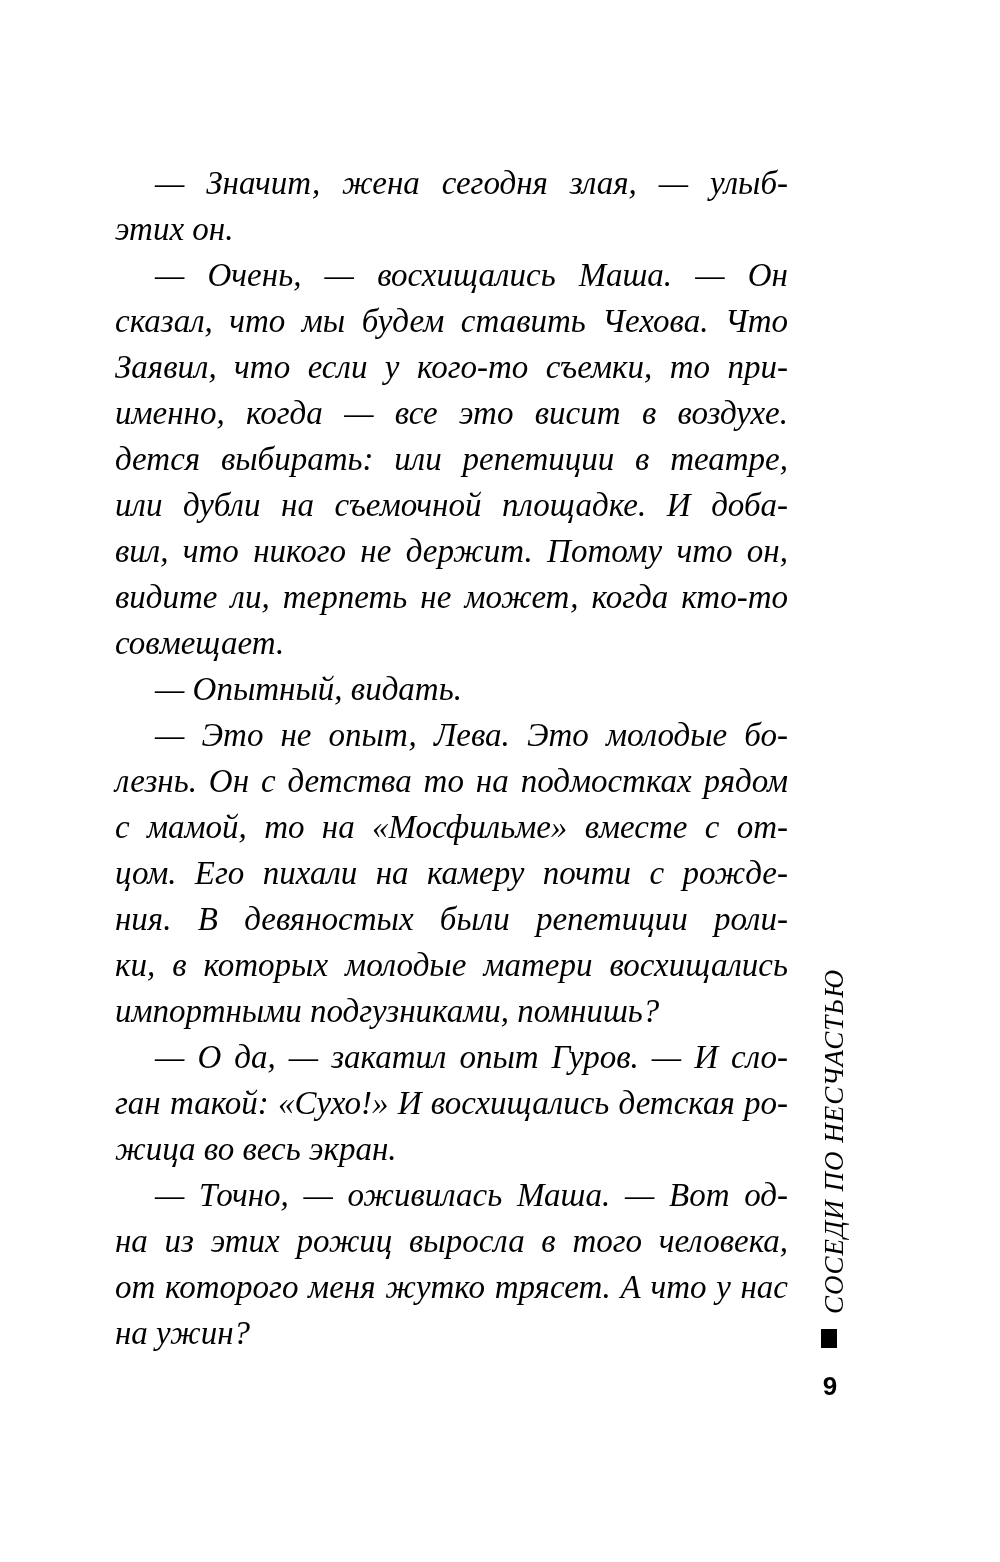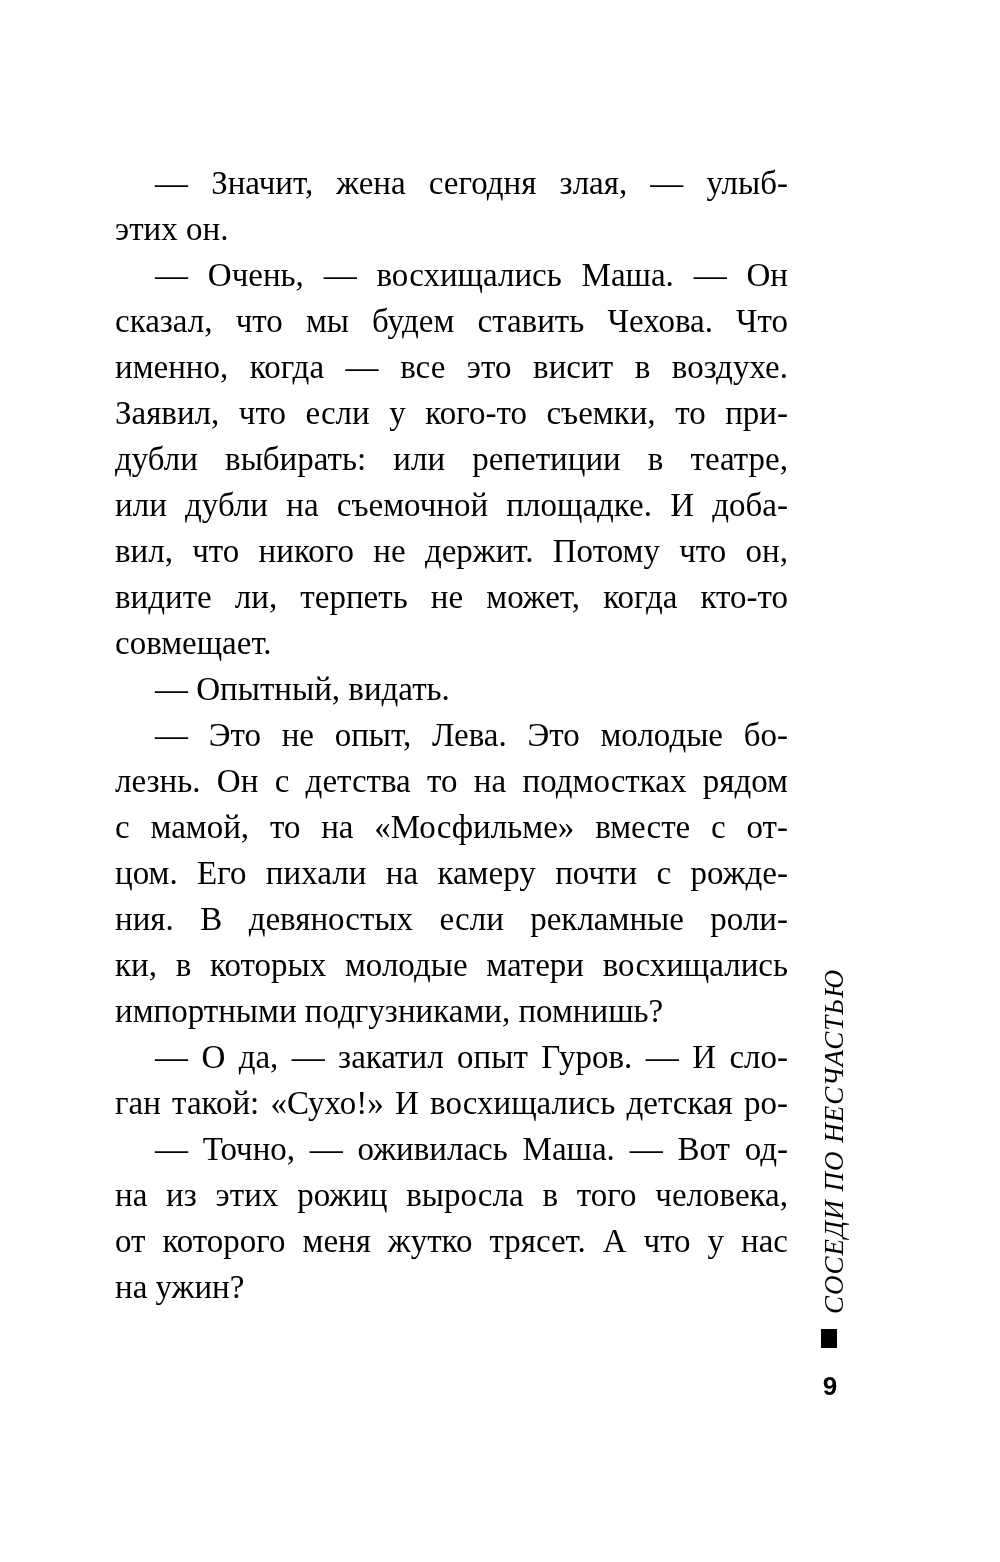--- a/index.html
+++ b/index.html
@@ -24,20 +24,21 @@
     width: 673px;
     font-size: 33px;
     color: #000000;
   }
   .text-block .line {
     height: 46px;
     line-height: 46px;
     text-align: justify;
     text-align-last: justify;
     white-space: normal;
+    font-style: italic;
   }
   .text-block .line.para-end {
     text-align-last: left;
   }
   .text-block .line.para-start {
     text-indent: 40px;
   }
   
   .sidebar-title {
     position: absolute;
@@ -83,37 +84,38 @@
 </head>
 <body>
 
 <div class="page">
 
   <div class="text-block" id="text-block">
       <div class="line para-start">— Значит, жена сегодня злая, — улыб-</div>
       <div class="line para-end">этих он.</div>
       <div class="line para-start">— Очень, — восхищались Маша. — Он</div>
       <div class="line">сказал, что мы будем ставить Чехова. Что</div>
+      <div class="line">Заявил, что если у кого-то съемки, то при-</div>
       <div class="line">именно, когда — все это висит в воздухе.</div>
-      <div class="line">Заявил, что если у кого-то съемки, то при-</div>
-      <div class="line">дубли выбирать: или репетиции в театре,</div>
+      <div class="line">дется выбирать: или репетиции в театре,</div>
       <div class="line">или дубли на съемочной площадке. И доба-</div>
       <div class="line">вил, что никого не держит. Потому что он,</div>
       <div class="line">видите ли, терпеть не может, когда кто-то</div>
       <div class="line para-end">совмещает.</div>
       <div class="line para-start para-end">— Опытный, видать.</div>
       <div class="line para-start">— Это не опыт, Лева. Это молодые бо-</div>
       <div class="line">лезнь. Он с детства то на подмостках рядом</div>
       <div class="line">с мамой, то на «Мосфильме» вместе с от-</div>
       <div class="line">цом. Его пихали на камеру почти с рожде-</div>
-      <div class="line">ния. В девяностых если рекламные роли-</div>
+      <div class="line">ния. В девяностых были репетиции роли-</div>
       <div class="line">ки, в которых молодые матери восхищались</div>
       <div class="line para-end">импортными подгузниками, помнишь?</div>
       <div class="line para-start">— О да, — закатил опыт Гуров. — И сло-</div>
       <div class="line">ган такой: «Сухо!» И восхищались детская ро-</div>
+      <div class="line para-end">жица во весь экран.</div>
       <div class="line para-start">— Точно, — оживилась Маша. — Вот од-</div>
       <div class="line">на из этих рожиц выросла в того человека,</div>
       <div class="line">от которого меня жутко трясет. А что у нас</div>
       <div class="line para-end">на ужин?</div>
     </div>
 
   <div class="sidebar-title">СОСЕДИ ПО НЕСЧАСТЬЮ</div>
 
   <div class="section-marker"></div>
 

